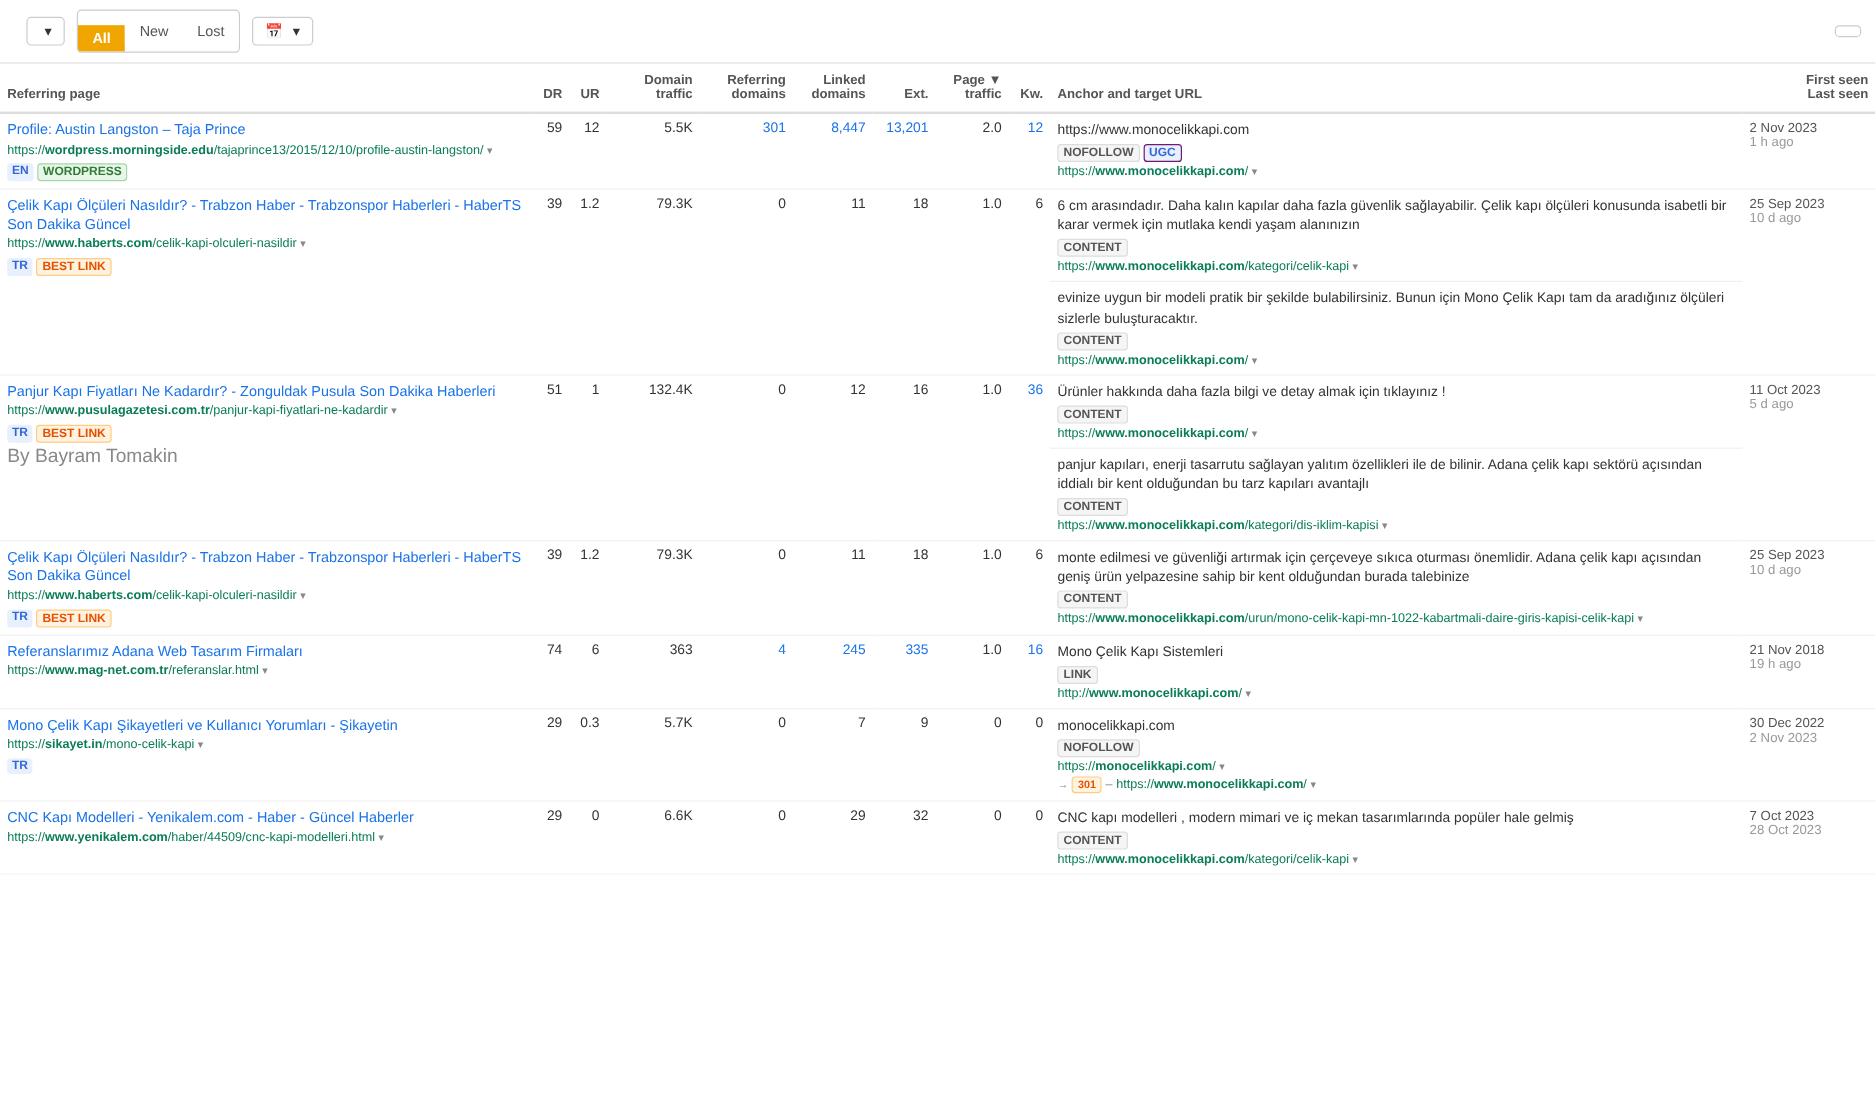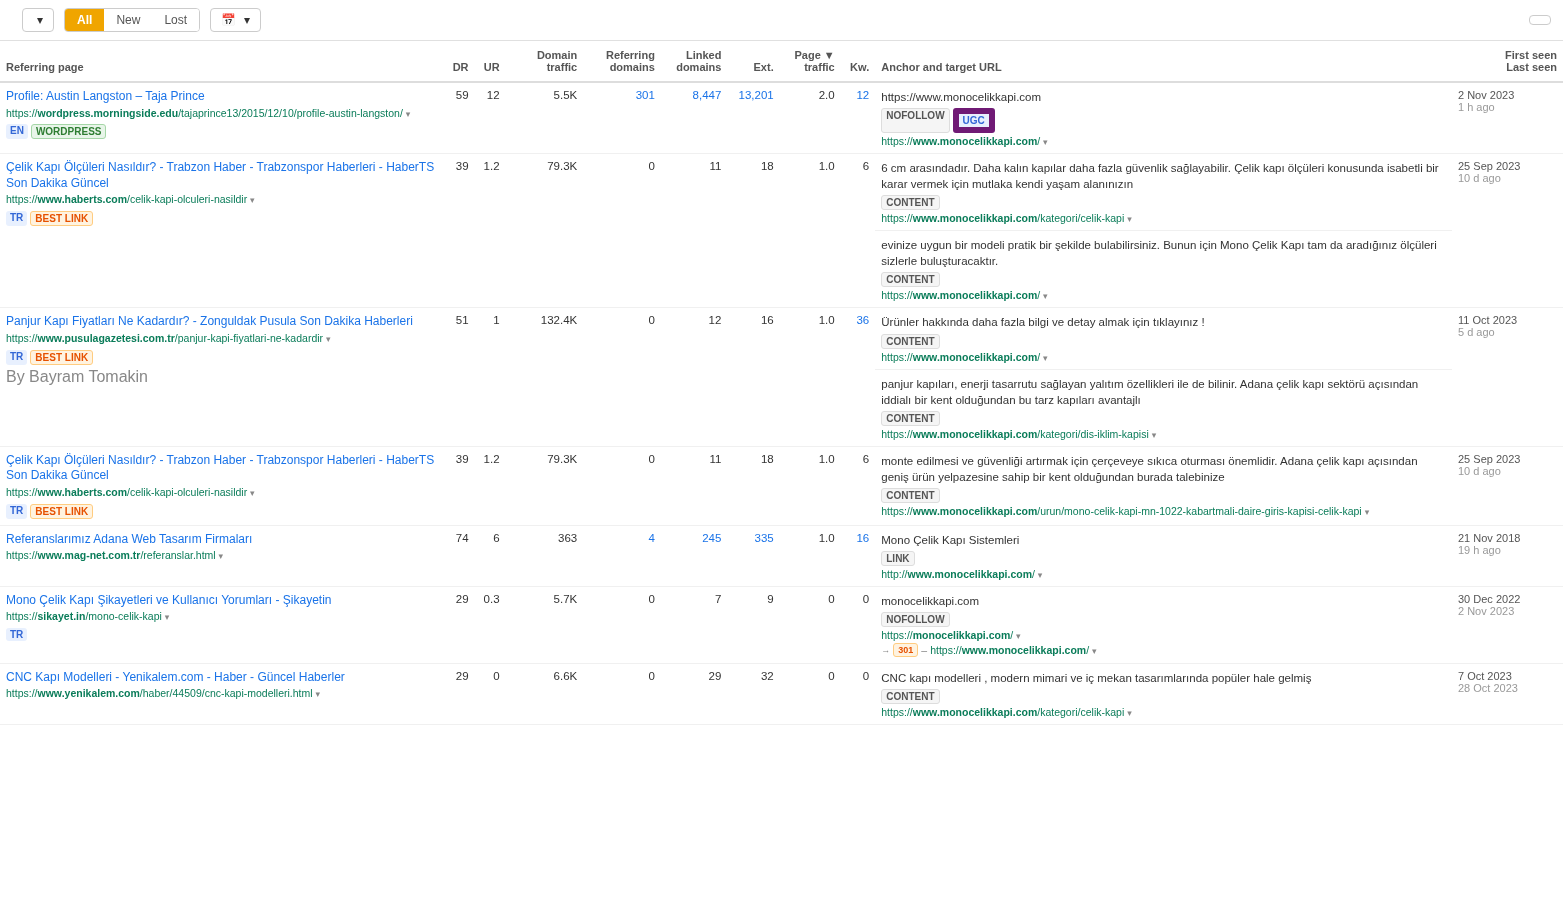--- a/index.html
+++ b/index.html
@@ -16,21 +16,21 @@
     .groups-count { font-weight: bold; font-size: 13px; color: #333; white-space: nowrap; }
     .btn-group { display: flex; align-items: center; border: 1px solid #ccc; border-radius: 4px; overflow: hidden; }
     .btn-group button {
       padding: 4px 12px;
       border: none;
       background: #fff;
       cursor: pointer;
       font-size: 12px;
       color: #555;
     }
-    .btn-group button.active { background: #f0a500; color: #fff; font-weight: bold; }
+    .btn-group button.active { background: #f0a500; color: #fff; font-weight: bold; margin-top: 12px; }
     .group-similar-btn {
       display: flex; align-items: center; gap: 4px;
       padding: 4px 10px;
       border: 1px solid #ccc;
       border-radius: 4px;
       background: #fff;
       cursor: pointer;
       font-size: 12px;
       color: #333;
     }
@@ -87,21 +87,21 @@
       font-size: 10px;
       font-weight: bold;
     }
     .tag-lang { background: #e8f0fe; color: #3367d6; }
     .tag-wp { background: #e8f5e9; color: #2e7d32; border: 1px solid #a5d6a7; }
     .tag-tr { background: #e8f0fe; color: #3367d6; }
     .tag-best { background: #fff3e0; color: #e65100; border: 1px solid #ffcc80; }
     .tag-content { background: #f5f5f5; color: #555; border: 1px solid #ddd; }
     .tag-image { background: #f5f5f5; color: #555; border: 1px solid #ddd; }
     .tag-nofollow { background: #f5f5f5; color: #555; border: 1px solid #ddd; }
-    .tag-ugc { background: #e8f0fe; color: #3367d6; border: 6px solid #701a75; }
+    .tag-ugc { background: #e8f0fe; color: #3367d6; border: 1px solid #701a75; }
     .tag-301 { background: #fff3e0; color: #e65100; border: 1px solid #ffcc80; font-size: 9px; }
     .by-author { font-size: 16px; color: #888; margin-top: 3px; }
     
     .anchor-cell { min-width: 420px; max-width: 520px; }
     .anchor-text { color: #333; font-size: 11.5px; line-height: 1.4; }
     .anchor-url { color: #0a7c59; font-size: 10.5px; text-decoration: none; display: block; word-break: break-all; margin-top: 2px; }
     .anchor-url .domain-bold { font-weight: bold; }
     .anchor-url-redirect { display: flex; align-items: center; gap: 3px; flex-wrap: wrap; margin-top: 2px; font-size: 10.5px; color: #888; }
     
     .date-cell { min-width: 90px; white-space: nowrap; }

